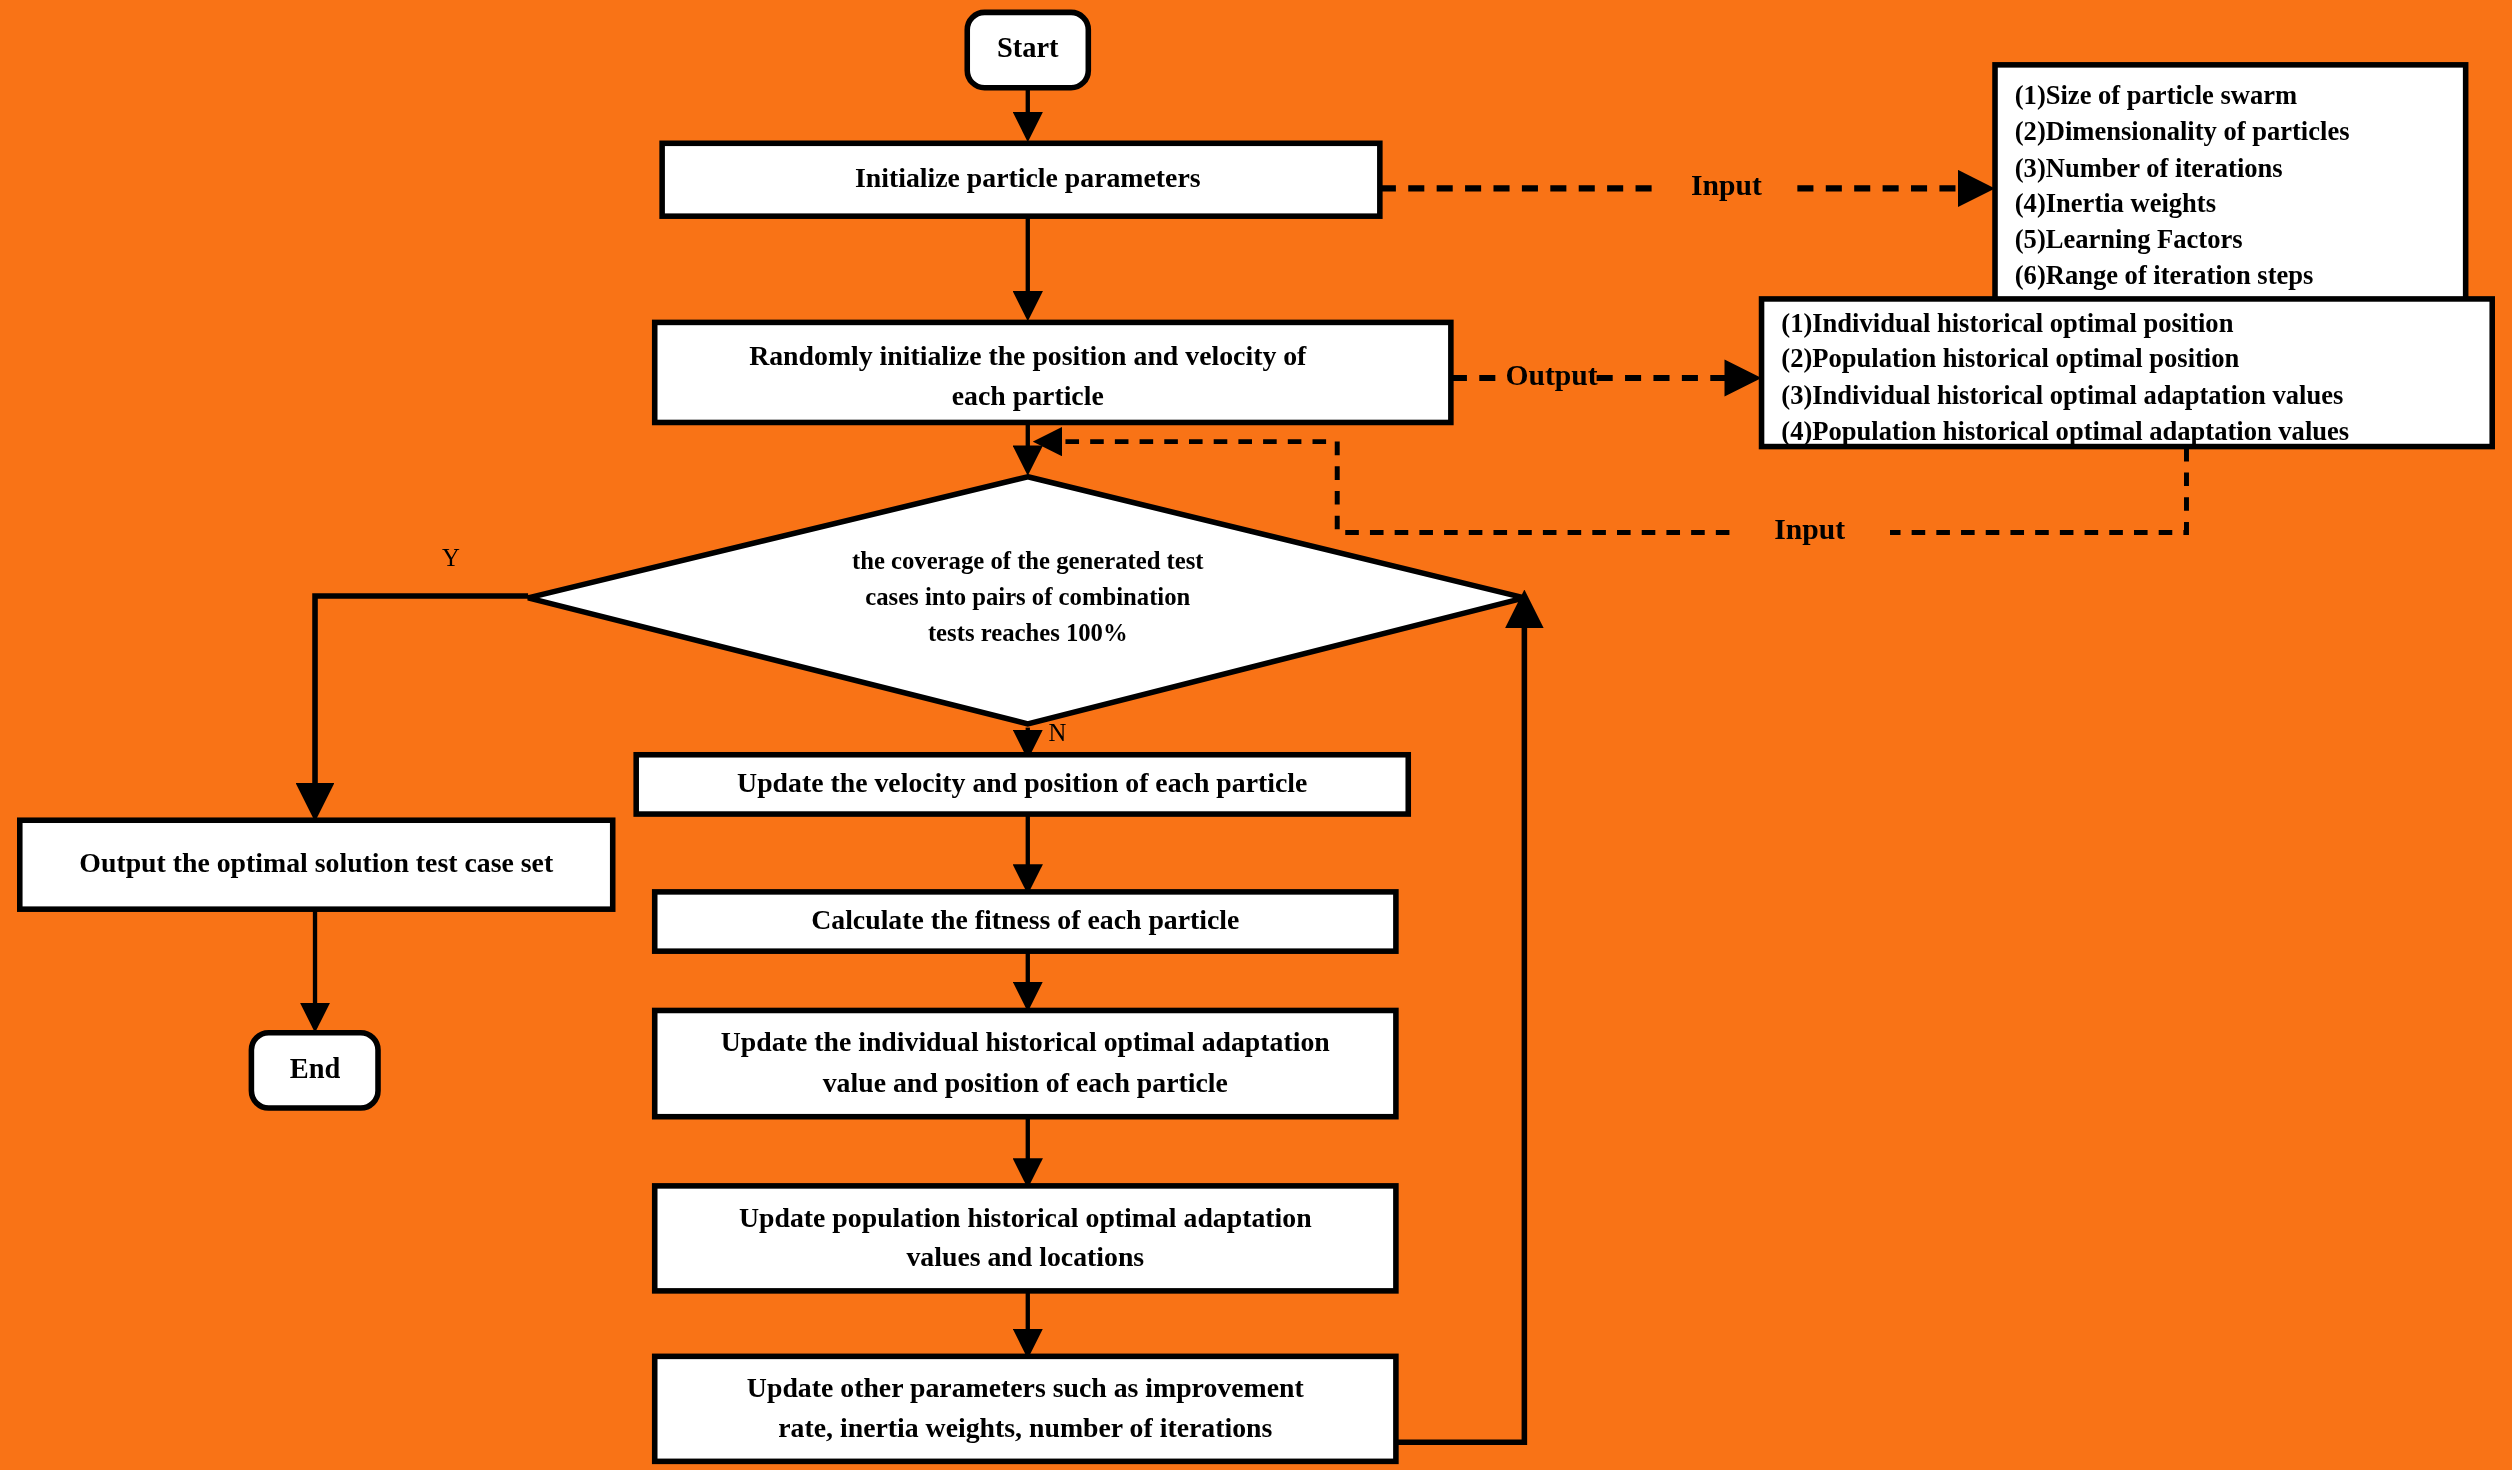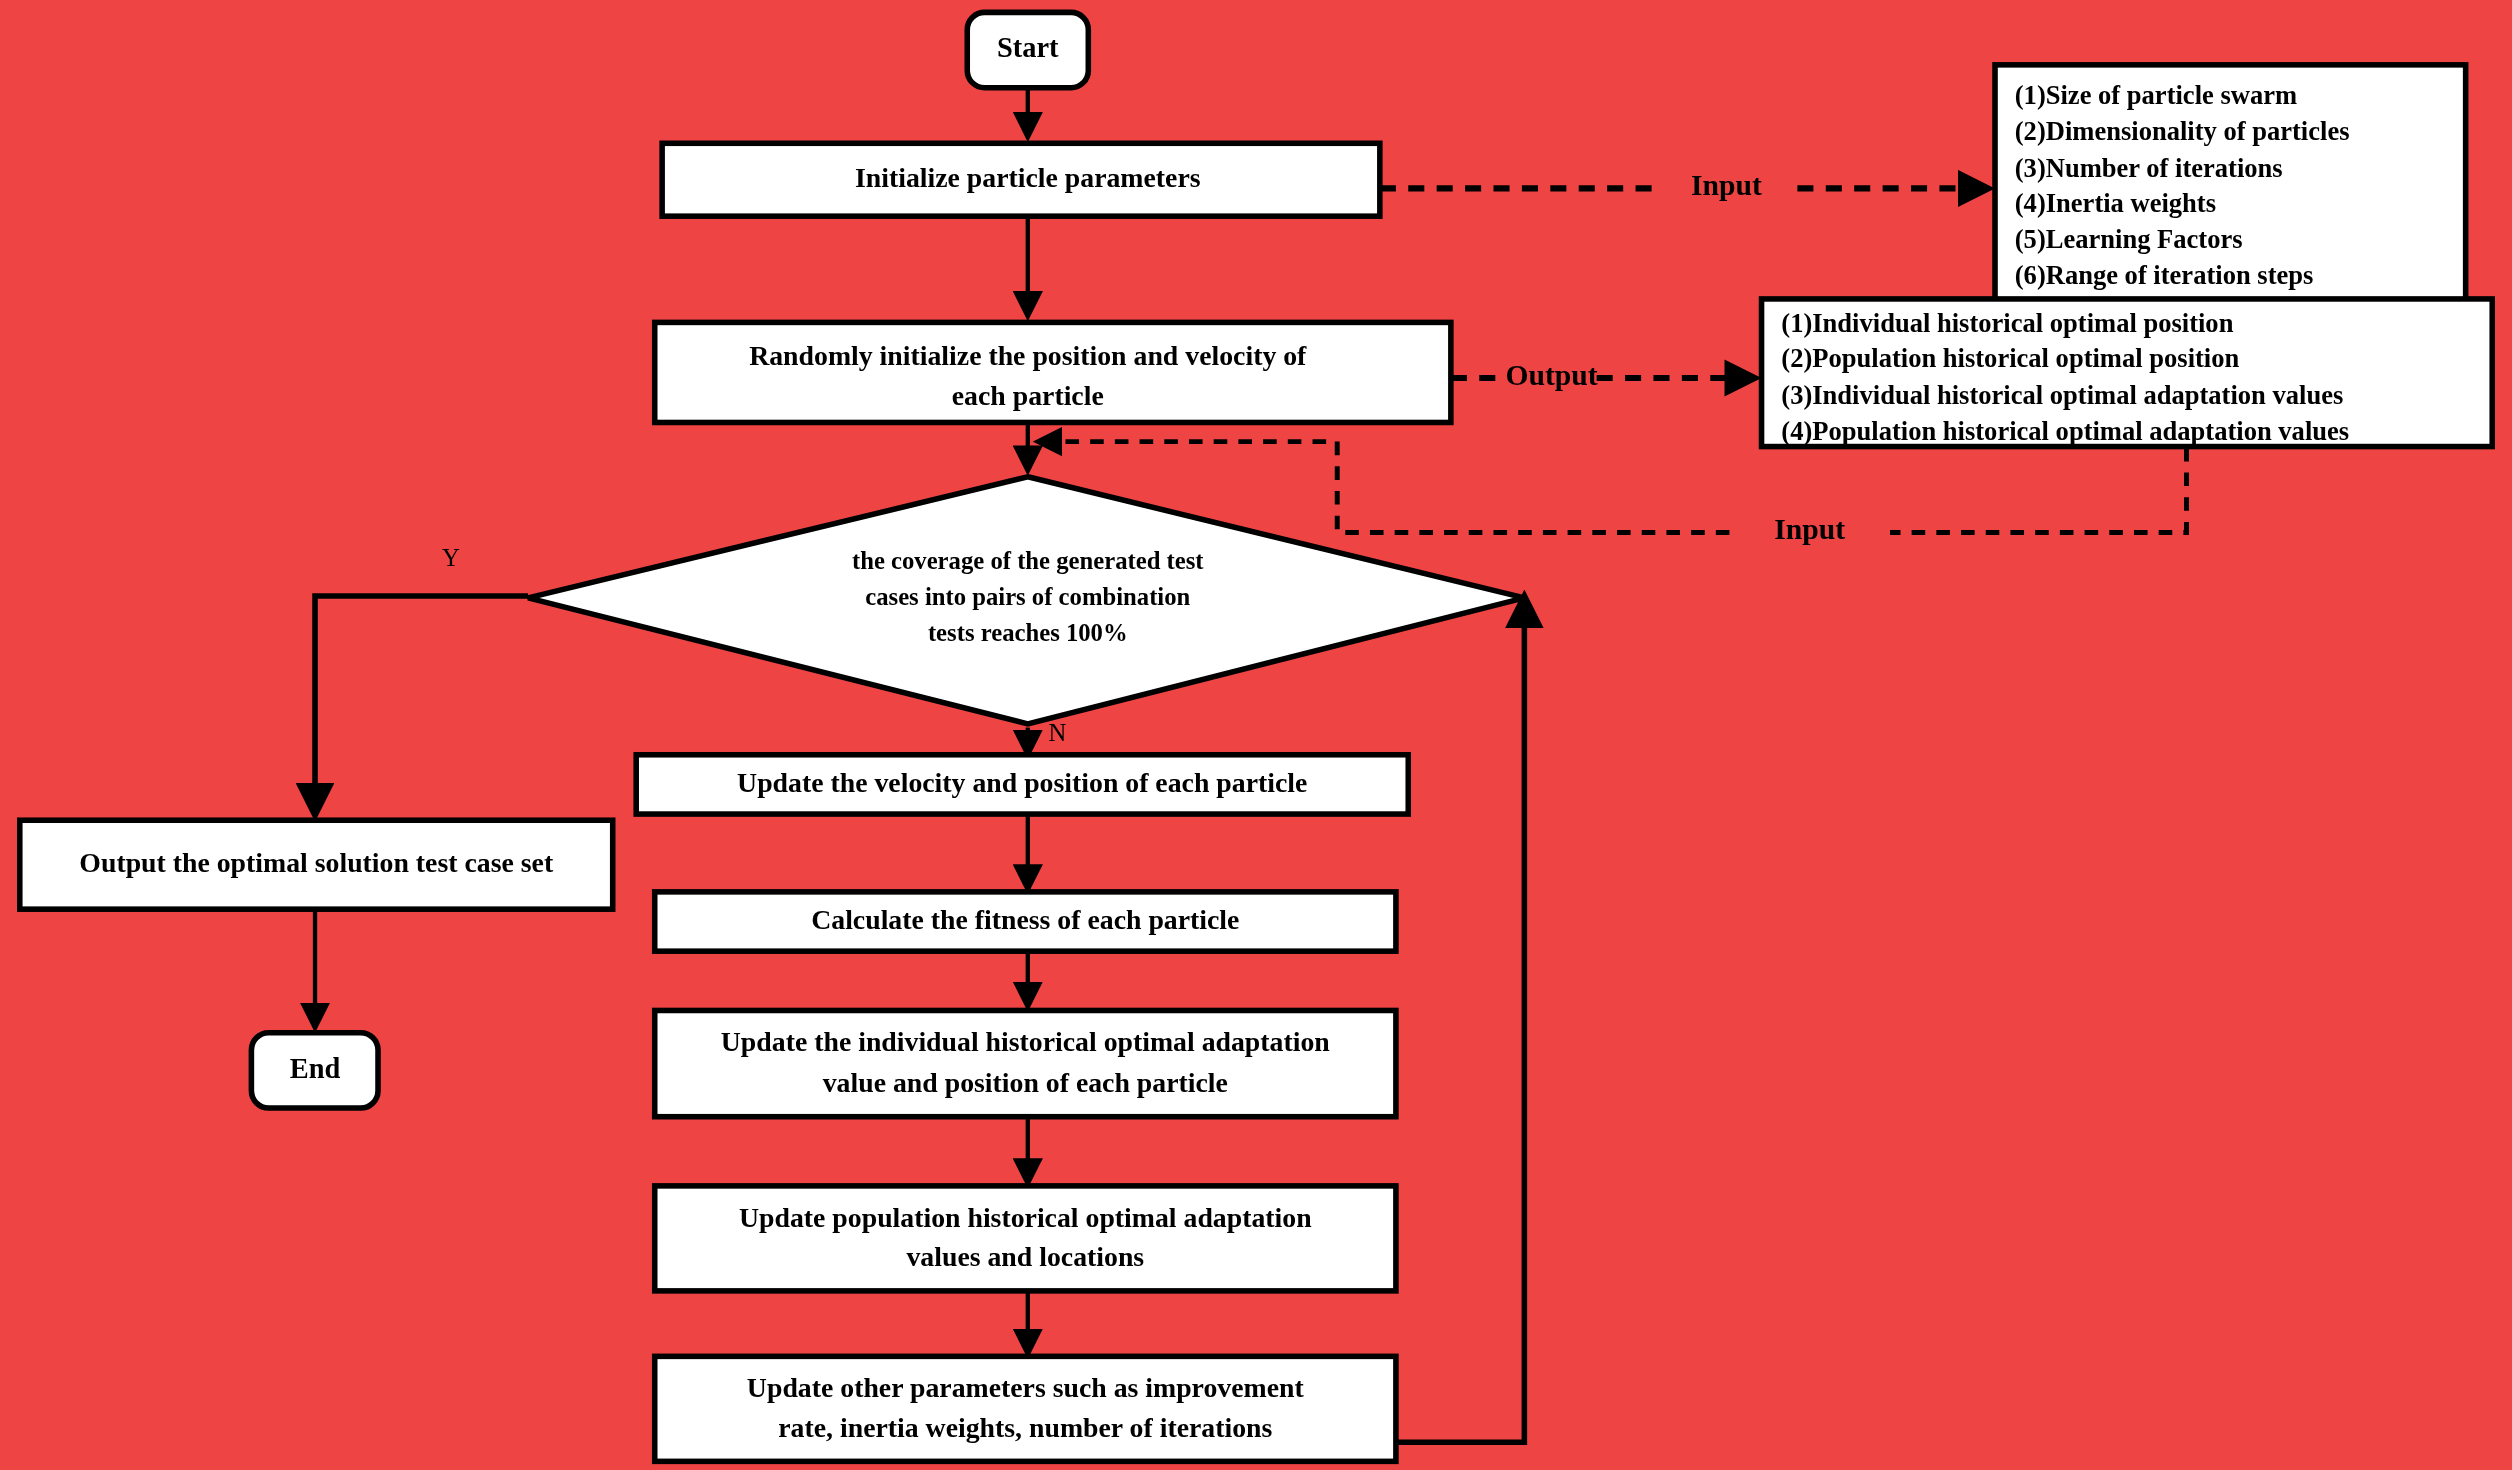--- a/index.html
+++ b/index.html
@@ -4,21 +4,21 @@
 <style>
   html, body {
     margin: 0;
     padding: 0;
     background: #ffffff;
   }
   #stage {
     position: relative;
     width: 2512px;
     height: 1470px;
-    background: #ef4444;
+    background: #f97316;
     font-family: "Liberation Serif", "DejaVu Serif", serif;
     overflow: hidden;
   }
   svg.flow {
     position: absolute;
     inset: 0;
     width: 2512px;
     height: 1470px;
   }
   .node-text {

